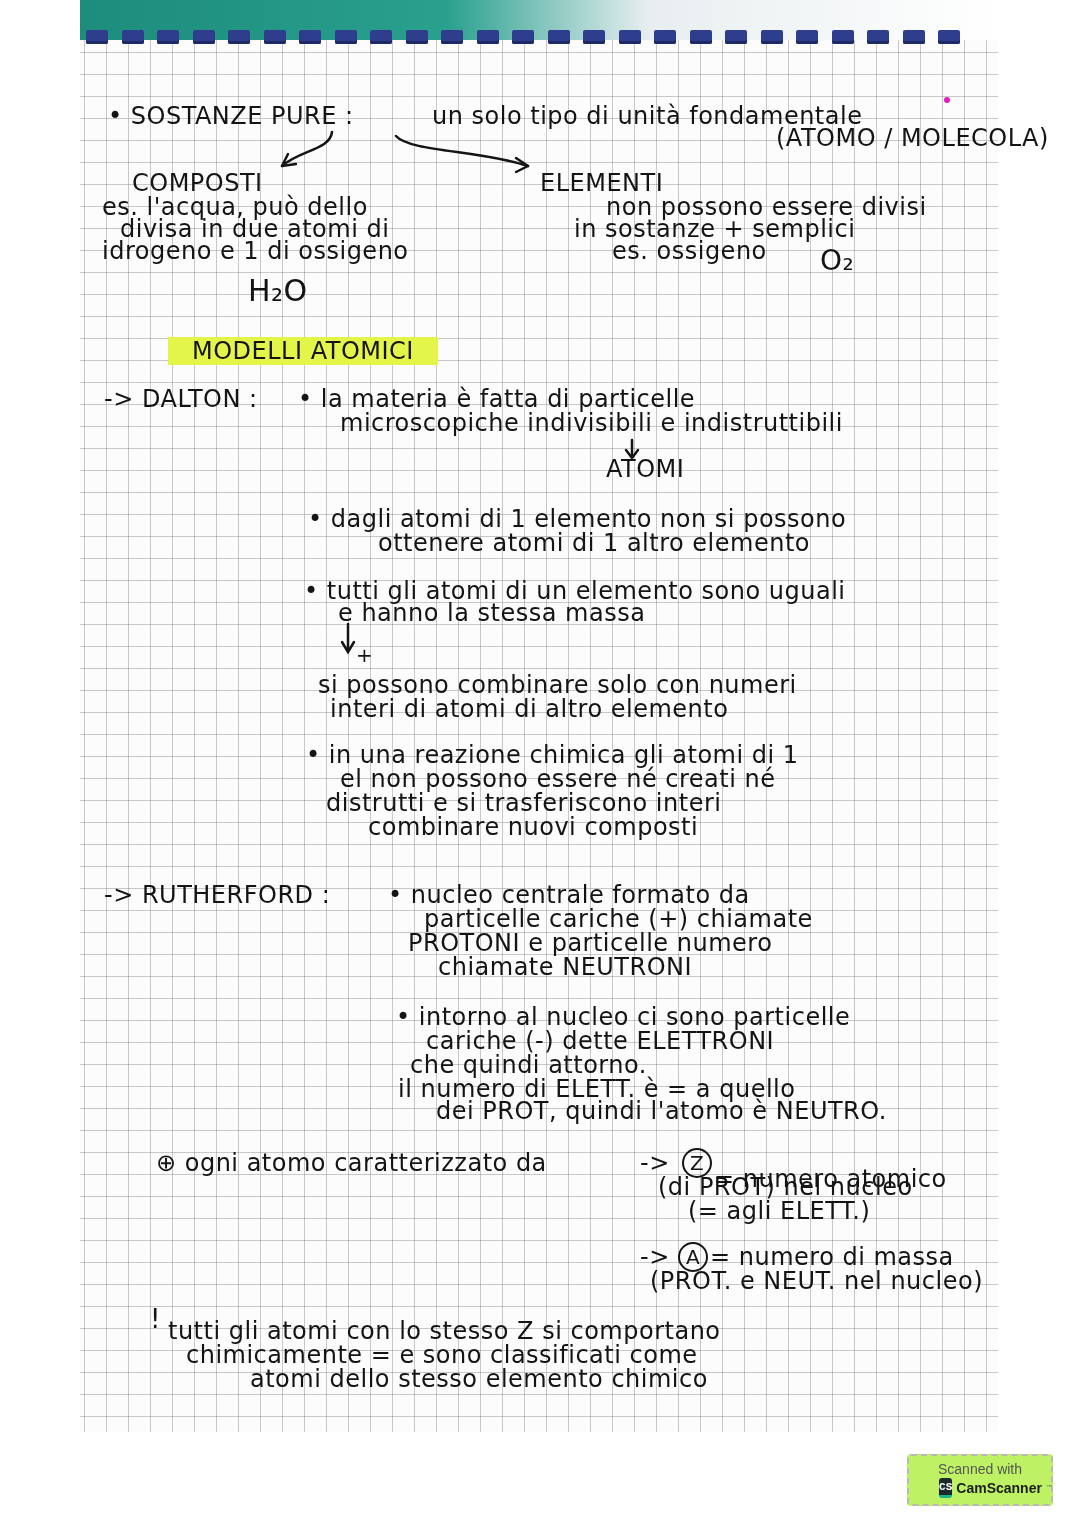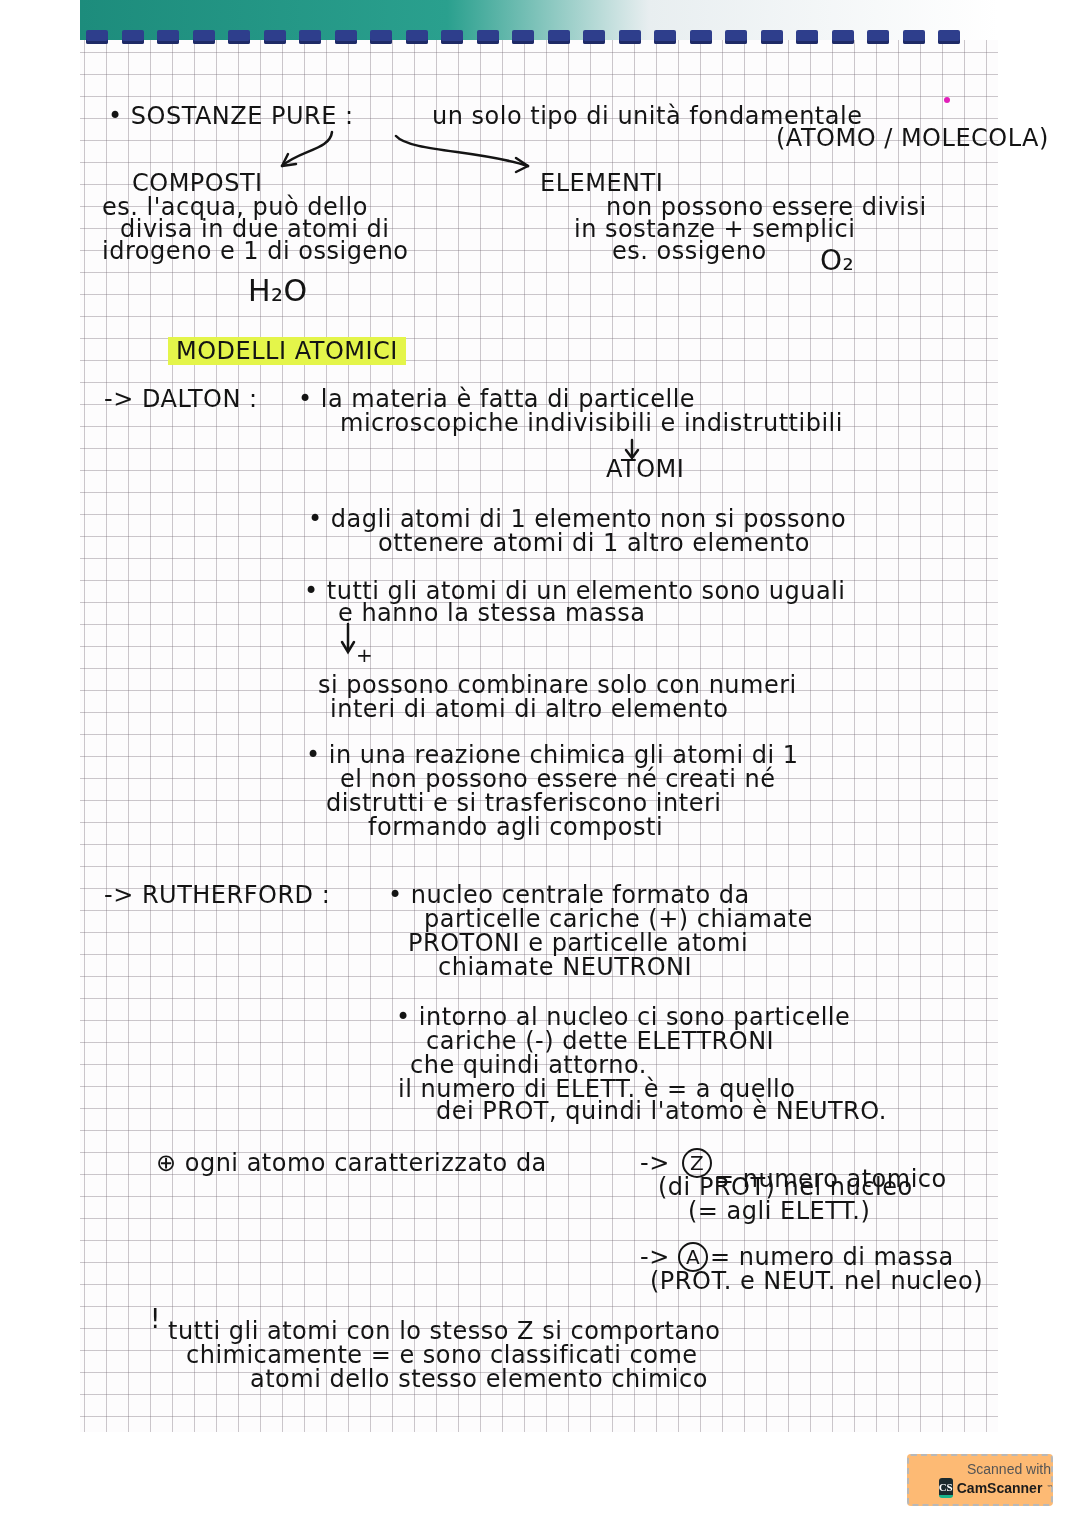--- a/index.html
+++ b/index.html
@@ -26,35 +26,35 @@
     width:22px; height:14px; margin-right:13.5px; margin-top:4px;
     background:#2e3e8c; border-radius:2px;
     box-shadow: inset 0 -3px 0 #1e2a66;
   }
 
   .hw {
     position:absolute; color:#141414; white-space:nowrap;
     font-family:"DejaVu Sans", sans-serif;
     font-size:24px; letter-spacing:0.5px; line-height:26px;
   }
-  .highlight { background:#e4f54a; padding:0 8px; }
+  .highlight { background:#e4f54a; padding:0 24px; }
   .pink-dot { position:absolute; left:944px; top:97px; width:6px; height:6px; border-radius:50%; background:#e21fb9; }
 
   svg.arrows { position:absolute; left:0; top:0; width:1080px; height:1528px; pointer-events:none; }
 
   .badge {
     position:absolute; left:907px; top:1454px; width:146px; height:52px;
-    border:2px dashed #b8b8b8; border-radius:4px; background:#fdba74;
-    box-sizing:border-box; text-align:right;
+    border:2px dashed #b8b8b8; border-radius:4px; background:#bef264;
+    box-sizing:border-box; text-align:center;
   }
   .badge .scanned { font-family:"Liberation Sans", sans-serif; font-size:14px; color:#555; margin-top:5px; }
   .badge .brandrow { display:flex; align-items:center; justify-content:center; gap:4px; margin-top:1px; }
   .badge .cs {
     width:20px; height:20px; background:#1b2a2e; border-radius:3px; color:#fff;
-    font-family:Liberation Serif, serif; font-weight:bold; font-size:11px; line-height:18px;
+    font-family:Liberation Mono, monospace; font-weight:bold; font-size:11px; line-height:18px;
     border-bottom:3px solid #19b48a; box-sizing:border-box;margin-left:32px;
   }
   .badge .brand { font-family:"Liberation Sans", sans-serif; font-size:14px; font-weight:bold; color:#1c1c1c; }
   .badge .tm { font-size:7px; vertical-align:top; color:#555; }
 </style>
 </head>
 <body>
 
 <div class="page"></div>
 <div class="binding"></div>
@@ -115,26 +115,26 @@
 <div class="hw" style="left:308px;top:506px;">• dagli atomi di 1 elemento non si possono</div>
 <div class="hw" style="left:370px;top:530px;margin-left:8px;">ottenere atomi di 1 altro elemento</div>
 <div class="hw" style="left:304px;top:578px;">• tutti gli atomi di un elemento sono uguali</div>
 <div class="hw" style="left:338px;top:600px;">e hanno la stessa massa</div>
 <div class="hw" style="left:356px;top:642px;font-size:20px;">+</div>
 <div class="hw" style="left:318px;top:672px;">si possono combinare solo con numeri</div>
 <div class="hw" style="left:330px;top:696px;">interi di atomi di altro elemento</div>
 <div class="hw" style="left:306px;top:742px;">• in una reazione chimica gli atomi di 1</div>
 <div class="hw" style="left:340px;top:766px;">el non possono essere né creati né</div>
 <div class="hw" style="left:326px;top:790px;">distrutti e si trasferiscono interi</div>
-<div class="hw" style="left:368px;top:814px;">formando agli composti</div>
+<div class="hw" style="left:368px;top:814px;">combinare nuovi composti</div>
 
 <div class="hw" style="left:104px;top:882px;">-&gt; RUTHERFORD :</div>
 <div class="hw" style="left:388px;top:882px;">• nucleo centrale formato da</div>
 <div class="hw" style="left:424px;top:906px;">particelle cariche (+) chiamate</div>
-<div class="hw" style="left:408px;top:930px;">PROTONI e particelle atomi</div>
+<div class="hw" style="left:408px;top:930px;">PROTONI e particelle numero</div>
 <div class="hw" style="left:438px;top:954px;">chiamate NEUTRONI</div>
 <div class="hw" style="left:396px;top:1004px;">• intorno al nucleo ci sono particelle</div>
 <div class="hw" style="left:426px;top:1028px;">cariche (-) dette ELETTRONI</div>
 <div class="hw" style="left:410px;top:1052px;">che quindi attorno.</div>
 <div class="hw" style="left:398px;top:1076px;">il numero di ELETT. è = a quello</div>
 <div class="hw" style="left:436px;top:1098px;">dei PROT, quindi l'atomo è NEUTRO.</div>
 
 <div class="hw" style="left:156px;top:1150px;">⊕ ogni atomo caratterizzato da</div>
 <div class="hw" style="left:640px;top:1150px;">-&gt;</div>
 <div class="hw" style="left:682px;top:1148px;width:26px;height:26px;border:2px solid #141414;border-radius:50%;text-align:center;font-size:20px;line-height:26px;">Z</div>

